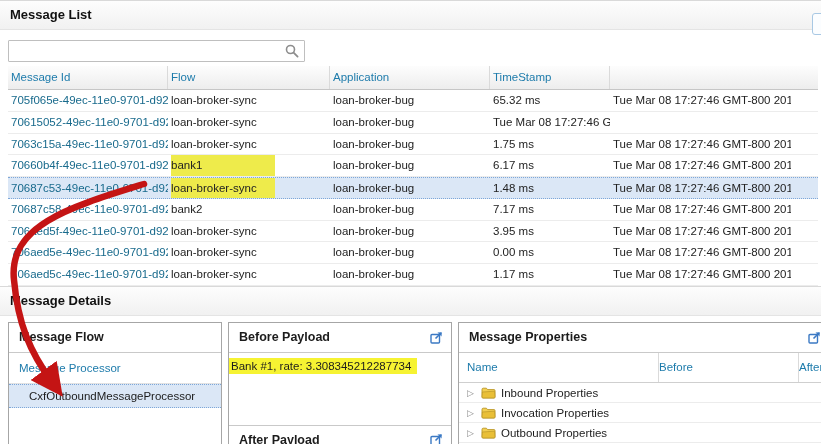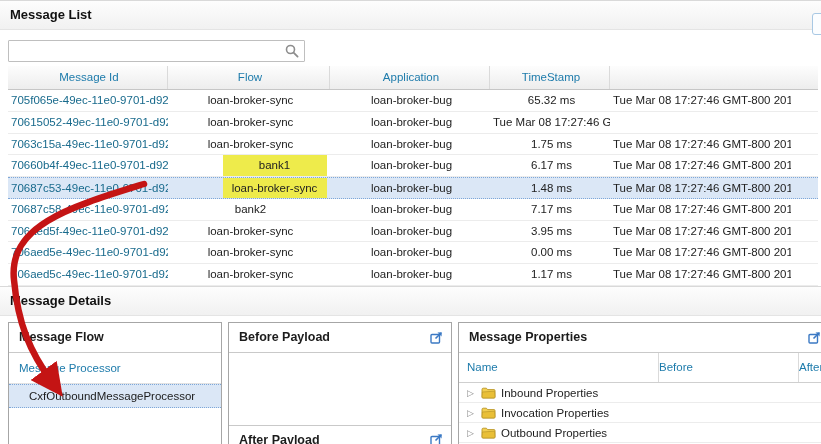--- a/index.html
+++ b/index.html
@@ -17,42 +17,42 @@
     font-weight:bold; font-size:13px; color:#111;
   }
   
   .search-wrap { position:relative; margin:10px 0 4px 8px; width:297px; }
   .search-input {
     width:297px; height:22px; border:1px solid #bfbfbf; border-radius:1px;
     padding:0 24px 0 6px; font-family:inherit; font-size:11.5px; outline:none;
   }
   .search-icon { position:absolute; right:6px; top:4px; width:14px; height:14px; }
   
-  .mtable { margin-left:8px; width:810px;text-align:center; }
+  .mtable { margin-left:8px; width:810px; }
   .thead, .trow { display:grid; grid-template-columns:160px 162px 160px 120px 181px 1fr; }
   .thead {
     height:24px; line-height:23px;
     background:linear-gradient(#fdfdfd,#ededed);
     border-bottom:1px solid #c6c6c6;
   }
   .thead .th {
     color:#1d7bab; padding-left:3px; border-right:1px solid #dadada;
     white-space:nowrap; overflow:hidden;
   }
   .thead .th:last-child { border-right:none; }
   .tbody { height:196px; overflow:hidden; }
   .trow { height:21.75px; line-height:21.5px; border-bottom:1px solid #ececec; background:#fff; }
   .trow .td { padding-left:3px; white-space:nowrap; overflow:hidden; color:#222; }
   .td.id { color:#186a8c; }
   .trow.selected {
     background:#dbe7f6;
     border-top:1px dotted #7da7d9; border-bottom:1px dotted #7da7d9;
     height:21.75px; line-height:20px;
   }
-  .hl { display:inline-block; min-width:104px; background:#eeeb4b;margin-left:48px; }
+  .hl { display:inline-block; min-width:104px; background:#eeeb4b; }
   
   .panels { position:relative; height:129px; margin-top:6px; overflow:hidden; }
   .panel { position:absolute; top:0; background:#fff; border:1px solid #a6a6a6; height:132px; }
   .panel-head {
     height:30px; line-height:29px; padding:0 8px 0 10px;
     font-weight:bold; font-size:12.5px; border-bottom:1px solid #c9c9c9;
     display:flex; justify-content:space-between; align-items:center;
   }
   .popout-icon { width:13px; height:13px; flex:0 0 auto; }
   #panel-flow { left:8px; width:214px; }
@@ -209,20 +209,23 @@
   </div>
 
   <div class="panel" id="panel-before">
     <div class="panel-head">
       <span>Before Payload</span>
       <svg class="popout-icon" viewBox="0 0 13 13">
         <rect x="1" y="3.5" width="8.5" height="8.5" rx="1" fill="none" stroke="#3b79c4" stroke-width="1.4"></rect>
         <line x1="5.5" y1="7.5" x2="11" y2="2" stroke="#3b79c4" stroke-width="1.6"></line>
         <path d="M7.5 1.5 L11.8 1.2 L11.5 5.5 Z" fill="#3b79c4"></path>
       </svg>
+    </div>
+    <div class="payload-line">
+      <span class="payload-hl">Bank #1, rate: 3.308345212287734</span>
     </div>
     <div class="after-head">
       <span>After Payload</span>
       <svg class="popout-icon" viewBox="0 0 13 13">
         <rect x="1" y="3.5" width="8.5" height="8.5" rx="1" fill="none" stroke="#3b79c4" stroke-width="1.4"></rect>
         <line x1="5.5" y1="7.5" x2="11" y2="2" stroke="#3b79c4" stroke-width="1.6"></line>
         <path d="M7.5 1.5 L11.8 1.2 L11.5 5.5 Z" fill="#3b79c4"></path>
       </svg>
     </div>
   </div>

